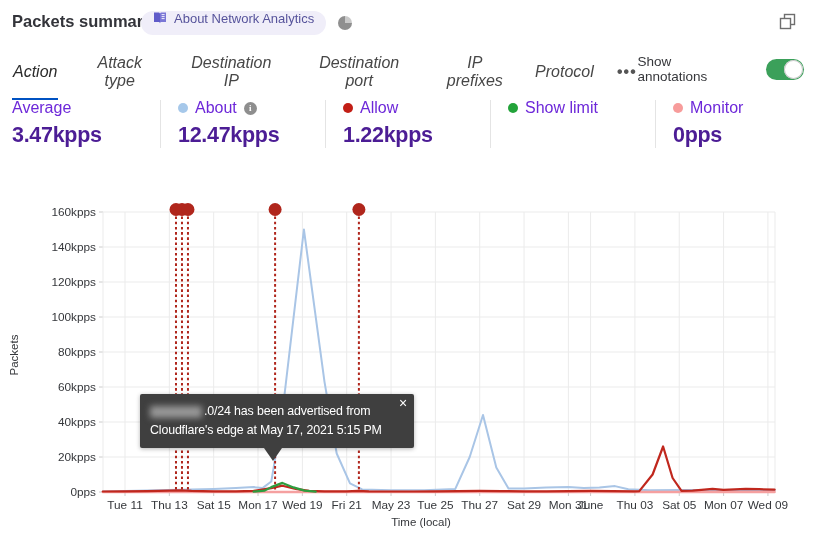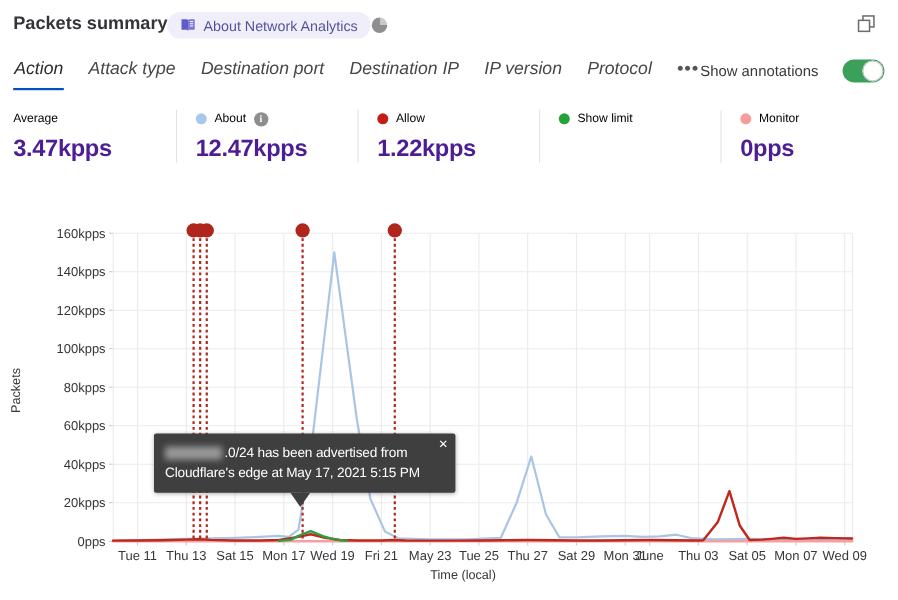--- a/index.html
+++ b/index.html
@@ -1,21 +1,21 @@
 <!DOCTYPE html>
 <html><head>
 <meta charset="utf-8">
 <style>
   html,body{margin:0;padding:0;background:#fff;}
   #app{position:relative;width:816px;height:545px;background:#fff;overflow:hidden;
        font-family:"Liberation Sans",sans-serif;color:#333;}
 
   
   .page-title{position:absolute;left:12px;top:12px;font-size:16.5px;font-weight:700;color:#33343a;}
-  .about-badge{position:absolute;left:152px;top:11px;height:24px;display:flex;align-items:center;gap:7px;
+  .about-badge{position:absolute;left:141px;top:11px;height:24px;display:flex;align-items:flex-start;gap:7px;
        padding:0 12px;border-radius:12px;background:#f0eef9;cursor:pointer;}
   .about-badge .label{font-size:13px;color:#56539b;}
   .pie-icon{position:absolute;left:338px;top:16px;width:14px;height:14px;border-radius:50%;
        background:conic-gradient(#c9c9c9 0 90deg,#8f8f8f 90deg 360deg);}
   .copy-icon{position:absolute;left:779px;top:13px;width:18px;height:18px;cursor:pointer;}
 
   
   .tabs-row{position:absolute;left:12px;top:52px;width:792px;display:flex;align-items:flex-start;}
   .tabs{display:flex;gap:21px;}
   .tab{font-size:16px;color:#474747;background:none;border:none;padding:2px 1px 10px 1px;cursor:pointer;
@@ -26,21 +26,21 @@
   .toggle-label{font-size:13.5px;color:#36373b;}
   .toggle{width:38px;height:21px;border-radius:11px;background:#3ba05a;position:relative;cursor:pointer;}
   .toggle .knob{position:absolute;top:1px;right:1px;width:19px;height:19px;border-radius:50%;background:#fff;
        box-shadow:inset 0 0 0 1px #c6c6c6;}
 
   
   .stats-row{position:absolute;left:12px;top:100px;display:flex;}
   .stat{width:148px;box-sizing:border-box;}
   .stat + .stat{width:165px;padding-left:17px;border-left:1px solid #e4e4e4;}
   .stat-label-row{display:flex;align-items:center;gap:7px;height:16px;}
-  .stat-label{font-size:11px;color:#000000;}
+  .stat-label{font-size:16px;color:#6d28d9;}
   .dot{width:10px;height:10px;border-radius:50%;display:inline-block;flex:none;}
   .info{width:13px;height:13px;border-radius:50%;background:#8e8e8e;color:#fff;font-size:9px;font-weight:700;
        display:inline-flex;align-items:center;justify-content:center;cursor:pointer;font-family:"Liberation Serif",serif;}
   .stat-value{margin-top:7px;font-size:21.5px;font-weight:700;color:#4c1d95;letter-spacing:-0.3px;}
 
   
   #chart-svg{position:absolute;left:0;top:0;z-index:1;}
   .ax{font-family:"Liberation Sans",sans-serif;font-size:11.8px;fill:#35373b;}
   .axt{font-family:"Liberation Sans",sans-serif;font-size:11.5px;fill:#35373b;}
 
@@ -77,23 +77,23 @@
 
   <svg class="copy-icon" viewBox="0 0 18 18">
     <rect x="5.5" y="1.5" width="10" height="10" fill="#fff" stroke="#6e6e6e" stroke-width="1.4"></rect>
     <rect x="1.5" y="5.5" width="10" height="10" fill="#fff" stroke="#6e6e6e" stroke-width="1.4"></rect>
   </svg>
 
   <div class="tabs-row">
     <div class="tabs">
         <button class="tab active">Action</button>
         <button class="tab">Attack type</button>
+        <button class="tab">Destination IP</button>
         <button class="tab">Destination port</button>
-        <button class="tab">Destination IP</button>
-        <button class="tab">IP version</button>
+        <button class="tab">IP prefixes</button>
         <button class="tab">Protocol</button>
         <button class="tab more">•••</button>
       </div>
     <div class="toggle-wrap">
       <span class="toggle-label">Show annotations</span>
       <div class="toggle" style="background: rgb(59, 160, 90);">
         <div class="knob"></div>
       </div>
     </div>
   </div>

